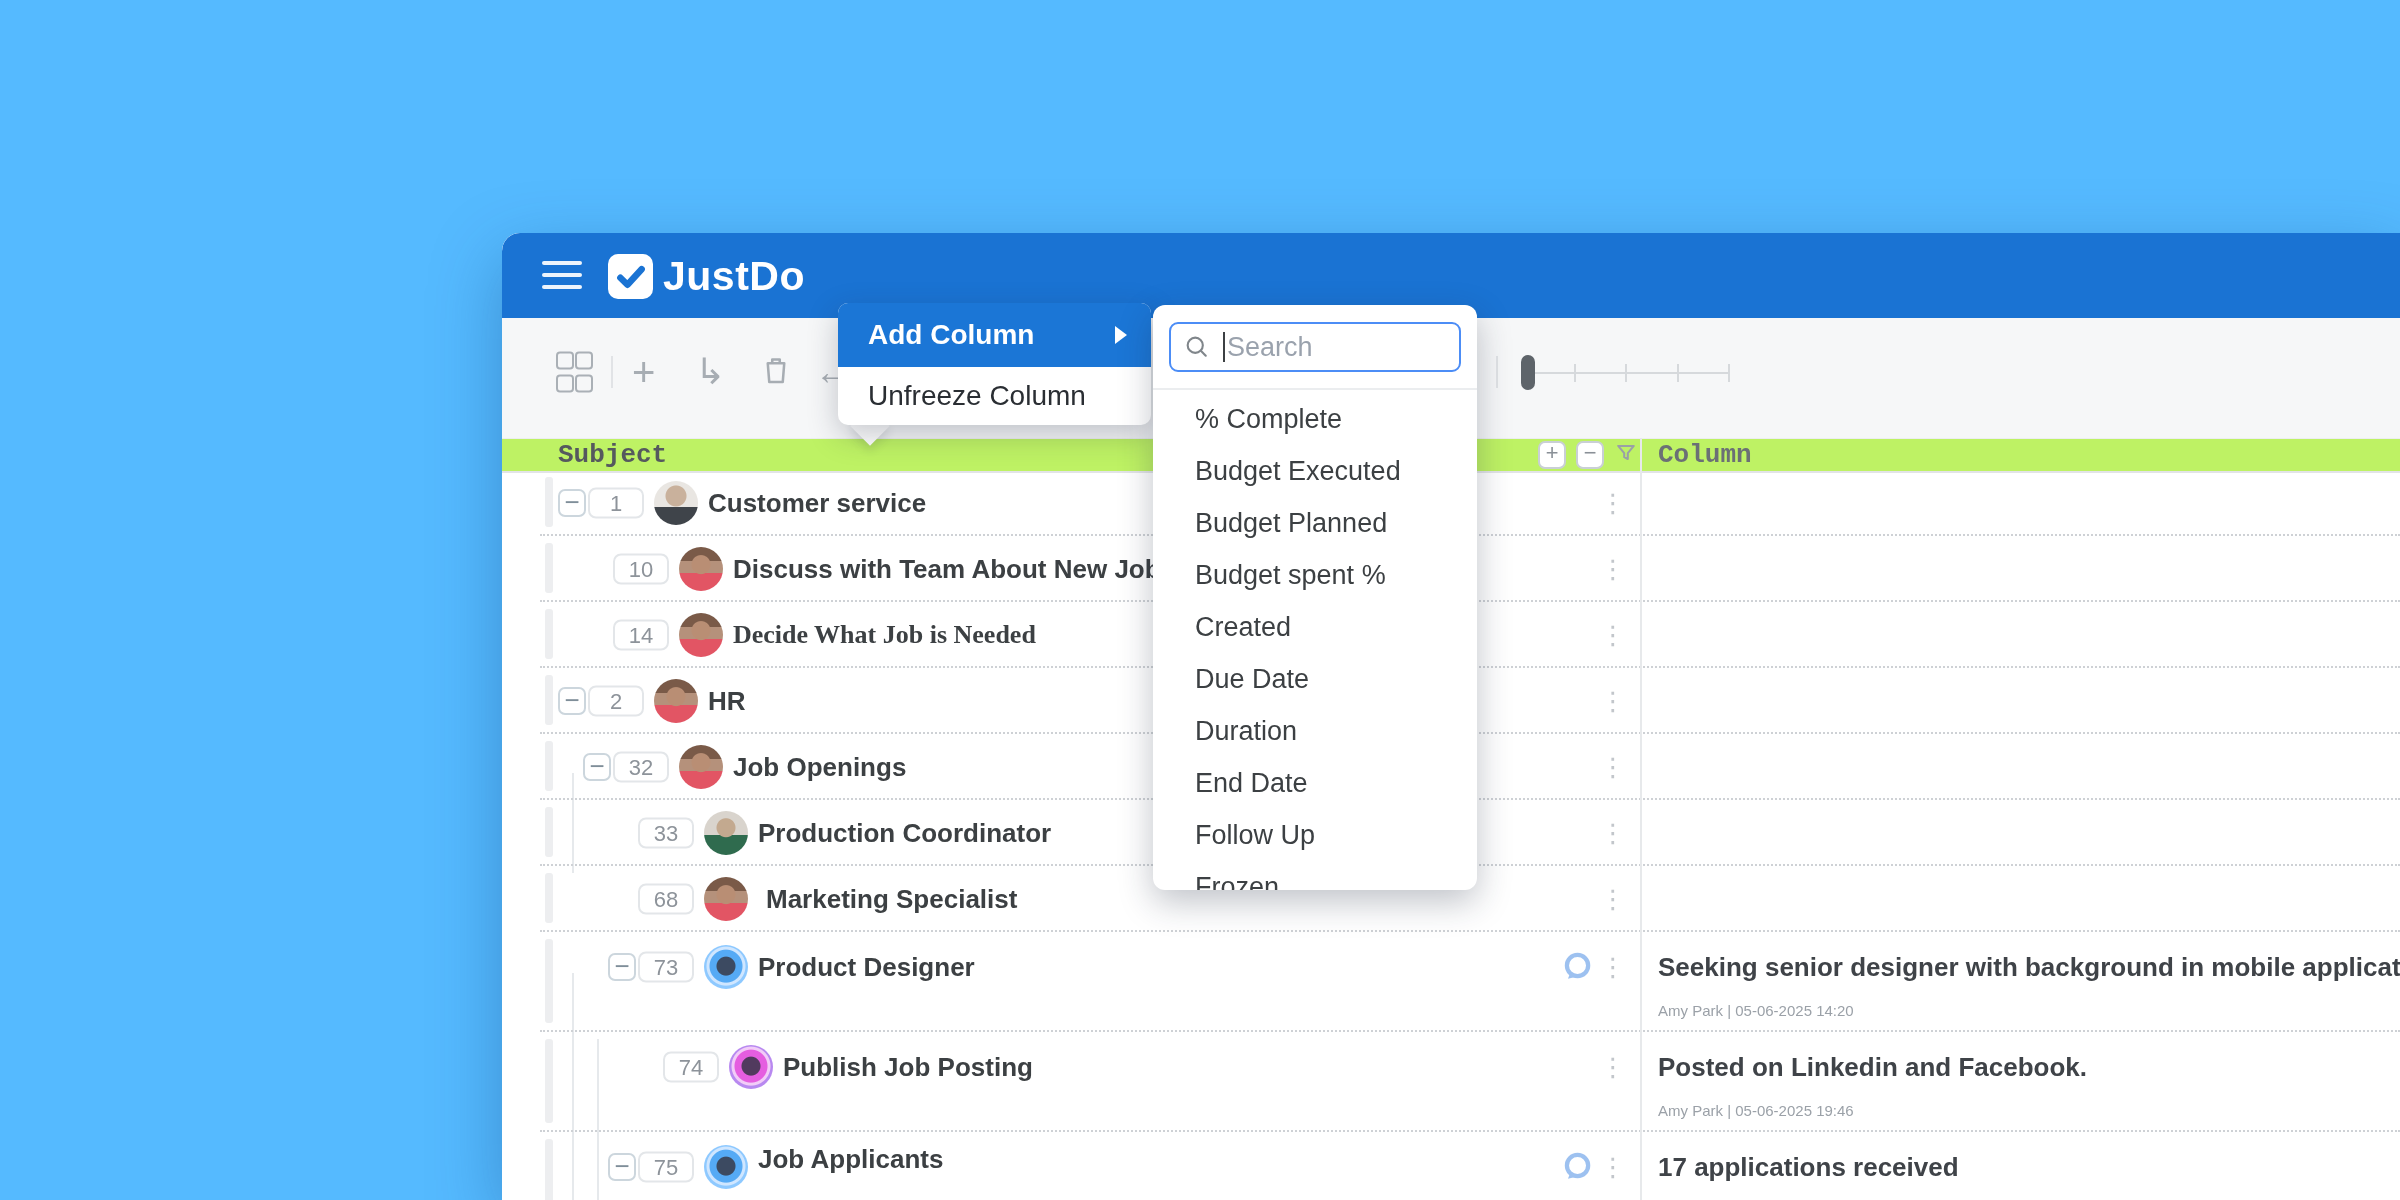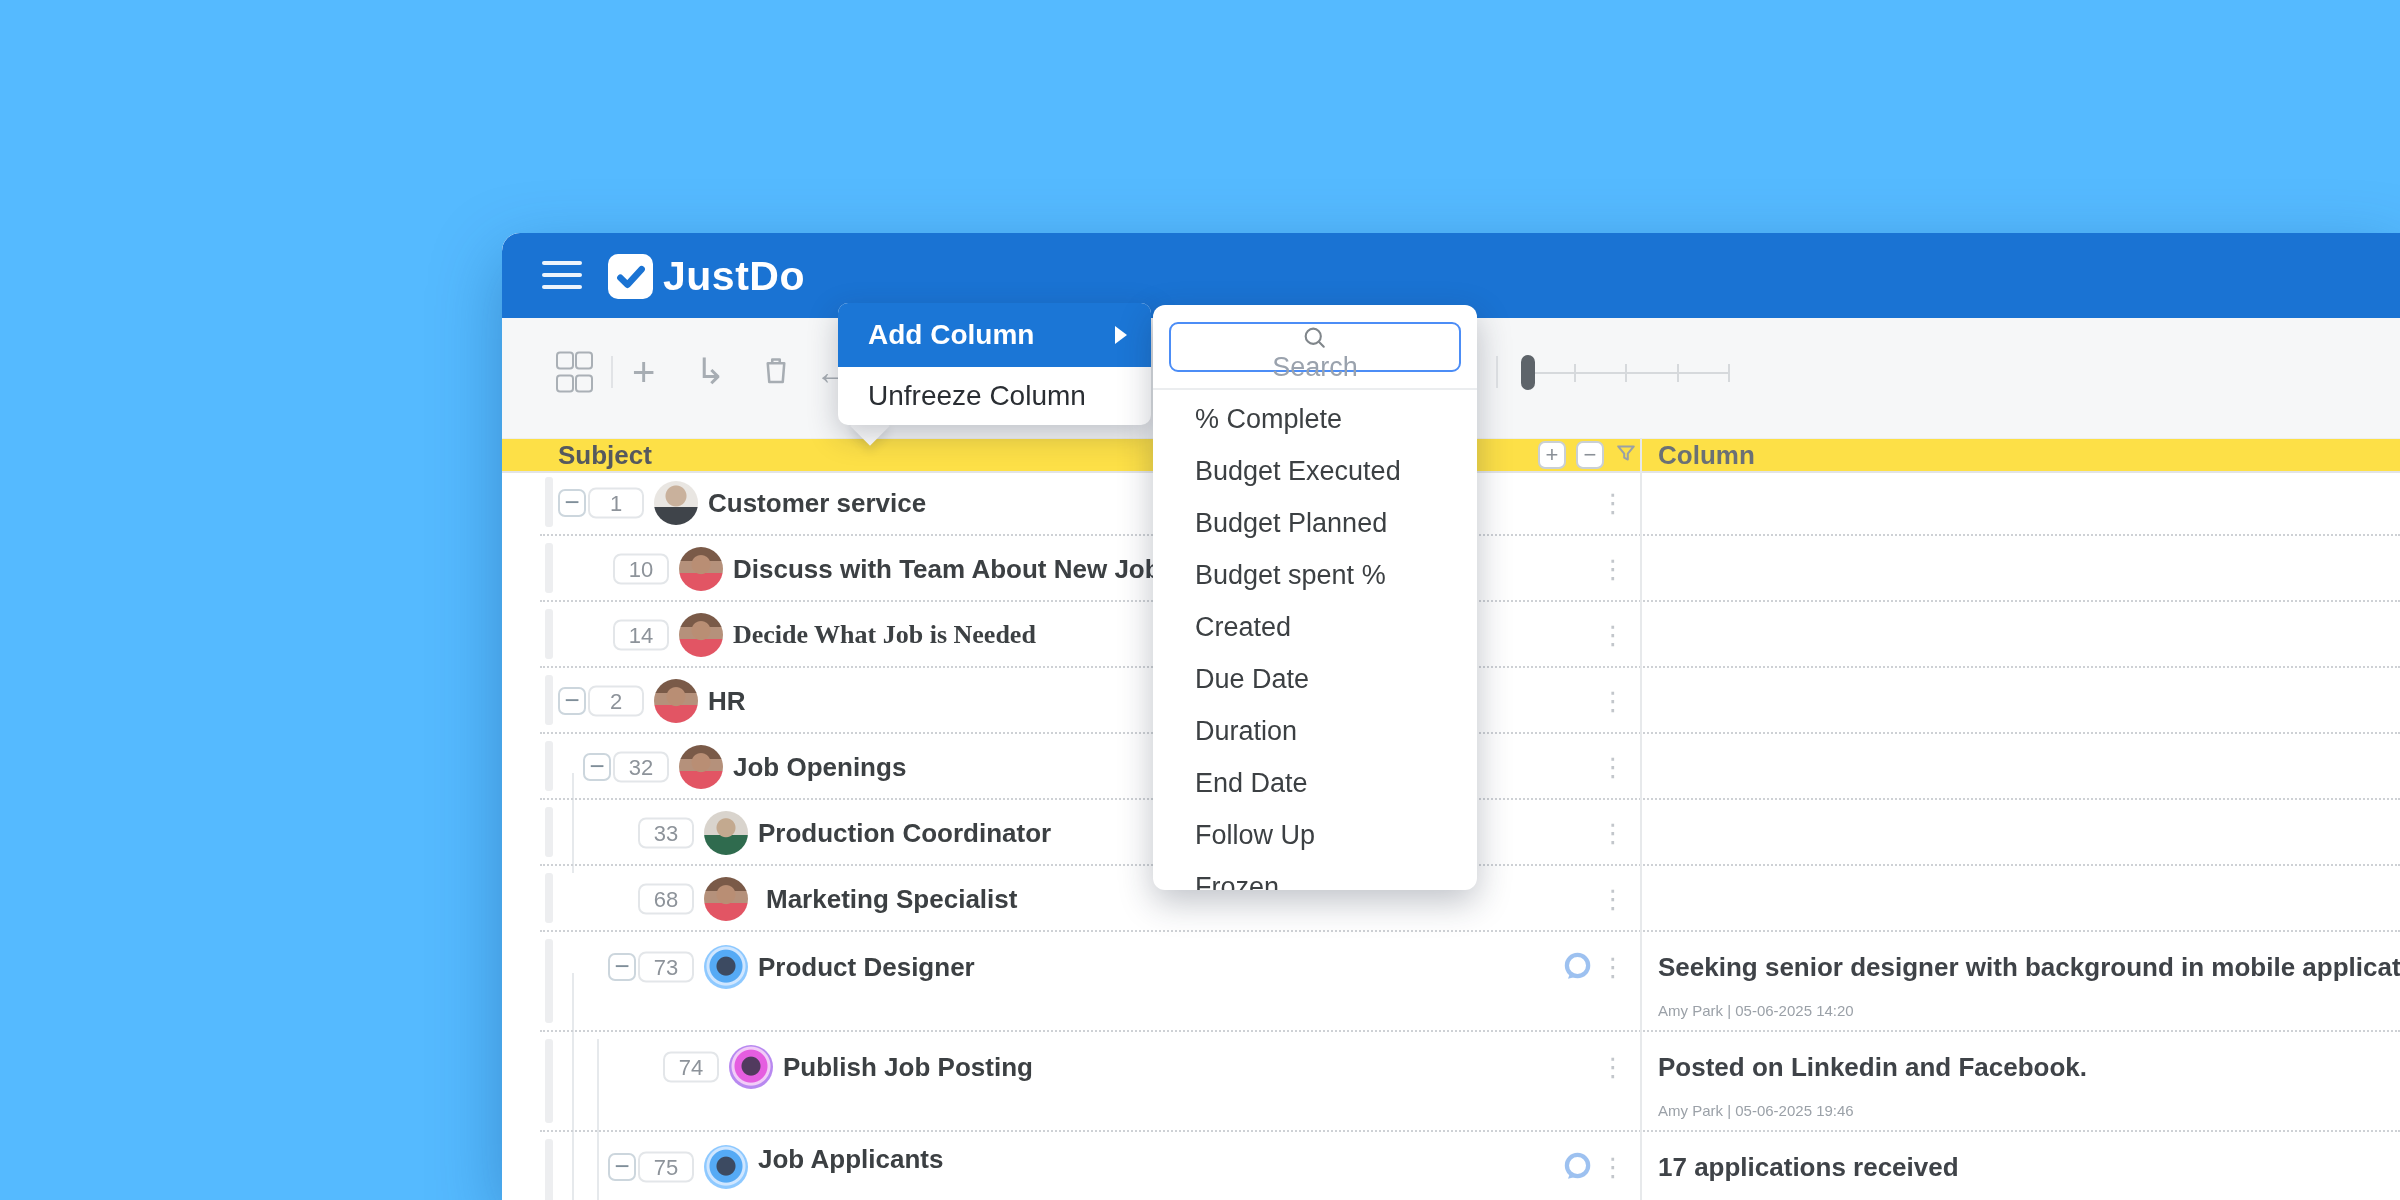--- a/index.html
+++ b/index.html
@@ -24,22 +24,22 @@
   .grid-ic{display:grid;grid-template-columns:14px 14px;grid-gap:5px;}
   .grid-ic b{width:14px;height:14px;border:2.6px solid #aab0b6;border-radius:4px;}
   .plus-ic{font-size:40px;line-height:36px;font-weight:400;color:#a7adb3;}
   .indent-ic{font-size:36px;color:#a7adb3;}
   .back-ic{font-size:36px;color:#a7adb3;}
   .slider-track{position:absolute;top:54px;height:2px;background:#d6d9dc;}
   .slider-tick{position:absolute;top:46px;width:2px;height:18px;background:#d6d9dc;}
   .slider-handle{position:absolute;top:37px;width:14px;height:35px;background:#5e646a;border-radius:7px;cursor:pointer;}
 
   
-  .grid-header{position:absolute;left:0;top:205px;right:0;height:32px;background:#fde047;
-               border-top:1px solid #eceef0;border-bottom:2px solid #e2e4e7;}
+  .grid-header{position:absolute;left:0;top:205px;right:0;height:32px;background:#bef264;
+               border-top:1px solid #eceef0;border-bottom:2px solid #e2e4e7;font-family:Liberation Mono, monospace;}
   .gh-label{position:absolute;top:50%;transform:translateY(-50%);font-size:26px;font-weight:700;color:#55595e;}
   .sq-btn{position:absolute;top:50%;transform:translateY(-50%);width:28px;height:28px;border:2px solid #c9cfd5;
           border-radius:7px;color:#8a9097;font-size:22px;line-height:24px;text-align:center;background:#fff;box-sizing:border-box;}
   .col-divider{position:absolute;left:1138px;top:205px;bottom:0;width:2px;background:#e7e9eb;}
 
   
   .rows{position:absolute;left:0;top:237px;right:0;}
   .row{position:relative;width:100%;}
   .row::after{content:'';position:absolute;left:38px;right:0;bottom:0;border-bottom:2px dotted #ced1d5;}
   .gutter{position:absolute;left:43px;top:7px;bottom:9px;width:8px;background:#edeef0;border-radius:3px;}
@@ -68,21 +68,21 @@
   .ctx-item{height:58px;display:flex;align-items:center;padding:0 24px 0 30px;font-size:28px;color:#2a2e33;cursor:pointer;}
   .ctx-item.selected{height:64px;background:#1b76d6;color:#fff;font-weight:600;}
   .ctx-arrow{margin-left:auto;width:0;height:0;border-top:9px solid transparent;border-bottom:9px solid transparent;border-left:12px solid #fff;}
   .ctx-tail{position:absolute;left:856px;top:412px;width:28px;height:28px;background:#fff;transform:rotate(45deg);
             box-shadow:4px 4px 10px rgba(30,40,60,.12);z-index:19;}
 
   
   .picker{position:absolute;left:1153px;top:305px;width:324px;height:585px;background:#fff;border-radius:12px;
           box-shadow:0 12px 34px rgba(30,40,60,.28);z-index:21;overflow:hidden;}
   .search-wrap{margin:17px 16px 0 16px;height:50px;border:2.5px solid #4c8df6;border-radius:9px;display:flex;
-               align-items:center;padding:0 12px;box-sizing:border-box;flex-direction:column;}
+               align-items:center;padding:0 12px;box-sizing:border-box;}
   .search-wrap svg{flex:0 0 auto;}
   .caret{width:2px;height:30px;background:#3c4043;margin:0 2px 0 12px;}
   .search-ph{font-size:27px;color:#9aa2ad;}
   .picker-sep{height:0;border-bottom:2px solid #ebedef;margin-top:16px;}
   .opt-list{padding:3px 0 0 0;margin:0;list-style:none;}
   .opt{height:52px;display:flex;align-items:center;padding-left:42px;font-size:27px;color:#3c4043;cursor:pointer;}
 </style>
 </head>
 <body>
 

